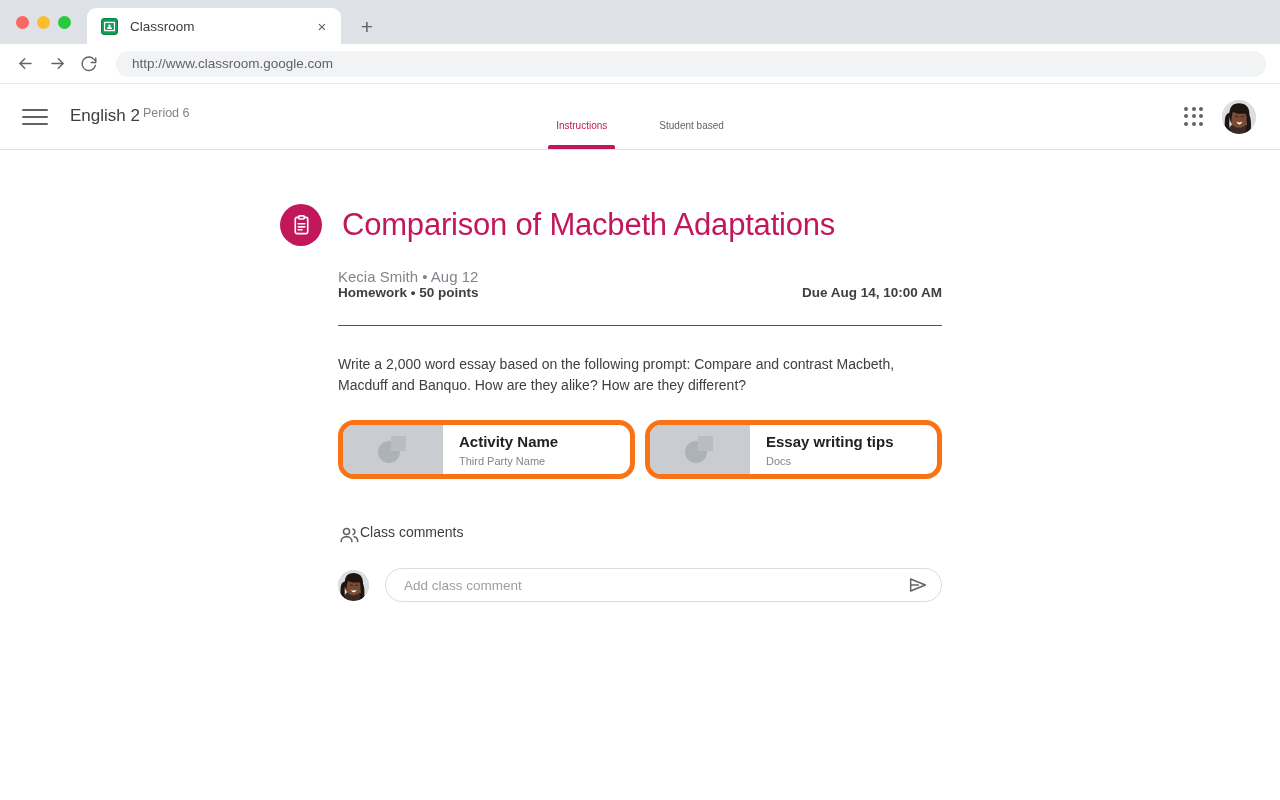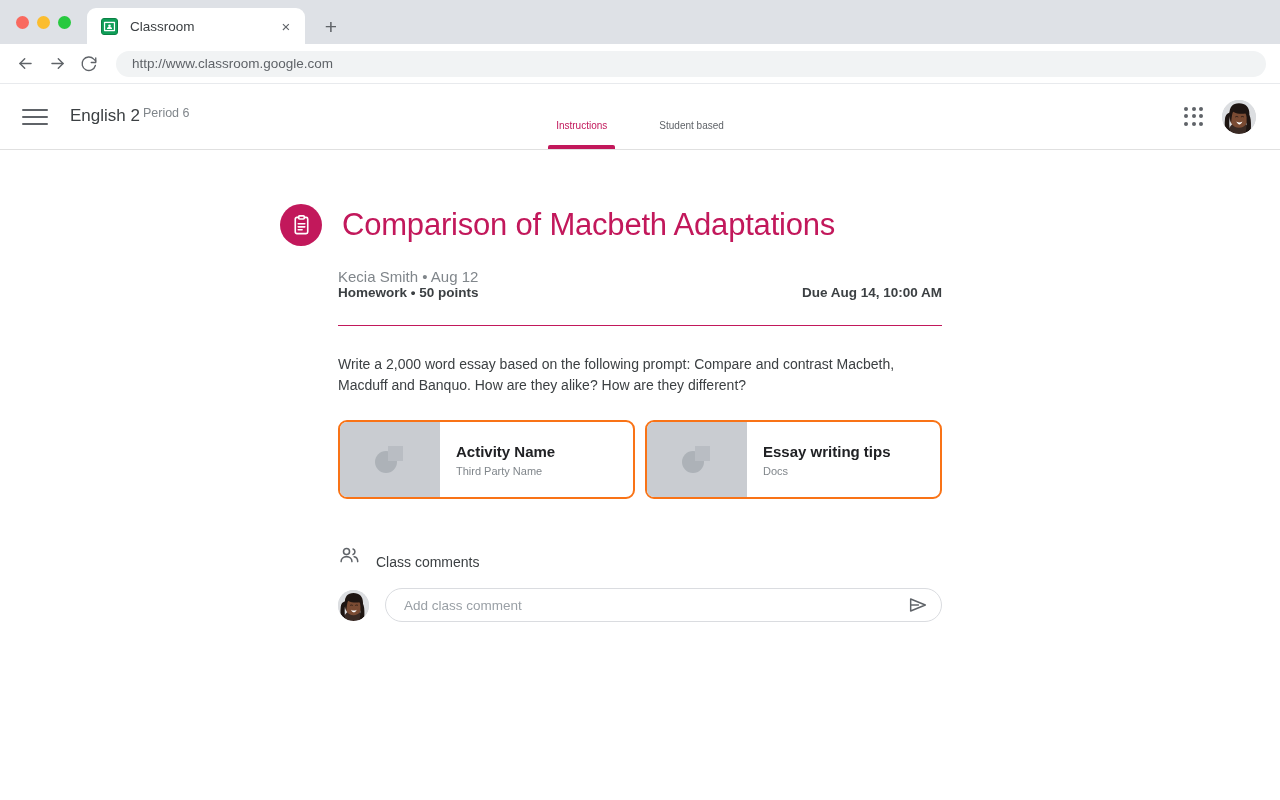--- a/index.html
+++ b/index.html
@@ -14,21 +14,21 @@
   .browser-chrome { width: 1280px; background: #dee1e6; }
   .tabstrip { height: 44px; display: flex; align-items: flex-end; padding-left: 12px; position: relative; }
   .traffic-lights { display: flex; align-items: center; gap: 8px; height: 44px; padding: 0 10px 0 4px; }
   .light { width: 13px; height: 13px; border-radius: 50%; }
   .light.red { background: #f9695f; }
   .light.yellow { background: #fbbd2e; }
   .light.green { background: #27c93f; }
 
   .tab {
     position: relative;
-    width: 218px; height: 36px;
+    width: 254px; height: 36px;
     background: #ffffff;
     border-radius: 9px 9px 0 0;
     display: flex; align-items: center;
     padding: 0 10px 0 14px;
     margin-left: 6px;
     gap: 12px;
   }
   .tab-favicon {
     width: 17px; height: 17px; border-radius: 3px;
     background: #0f9d58;
@@ -143,22 +143,22 @@
   }
   .divider { height: 1px; background: #c2185b; margin-top: 25px; }
 
   .description {
     margin-top: 28px;
     font-size: 14px; color: #3c4043; line-height: 1.48;
   }
 
   .attachments { margin-top: 25px; display: flex; gap: 10px; }
   .att-card {
-    width: 297px; height: 79px;
-    border: 2px solid #f97316; border-radius: 9px;
+    width: 297px; height: 59px;
+    border: 5px solid #f97316; border-radius: 16px;
     display: flex; overflow: hidden; background: #ffffff;
   }
   .att-thumb {
     width: 100px; flex: 0 0 auto; background: #c9ccd1;
     display: flex; align-items: center; justify-content: center;
   }
   .att-body {
     flex: 1 1 auto; display: flex; flex-direction: column;
     justify-content: center; gap: 5px; padding: 0 16px;
     min-width: 0;
@@ -166,21 +166,21 @@
   .att-title {
     font-size: 15px; color: #202124; font-weight: bold;
     white-space: nowrap; overflow: hidden; text-overflow: ellipsis;
   }
   .att-sub {
     font-size: 11px; color: #80868b;
     white-space: nowrap; overflow: hidden; text-overflow: ellipsis;
   }
 
   .comments { margin-top: 45px; }
-  .comments-head { display: flex; align-items: flex-end; gap: 16px; }
+  .comments-head { display: flex; align-items: flex-start; }
   .comments-label { font-size: 14px; color: #3c4043; }
   .comment-row { margin-top: 18px; display: flex; align-items: center; gap: 16px; }
   .comment-avatar {
     width: 31px; height: 31px; border-radius: 50%;
     overflow: hidden; flex: 0 0 auto; background: #d7d9dc;
   }
   .comment-avatar svg { display: block; width: 100%; height: 100%; }
   .comment-box {
     flex: 1 1 auto; height: 34px;
     border: 1px solid #dadce0; border-radius: 17px;

